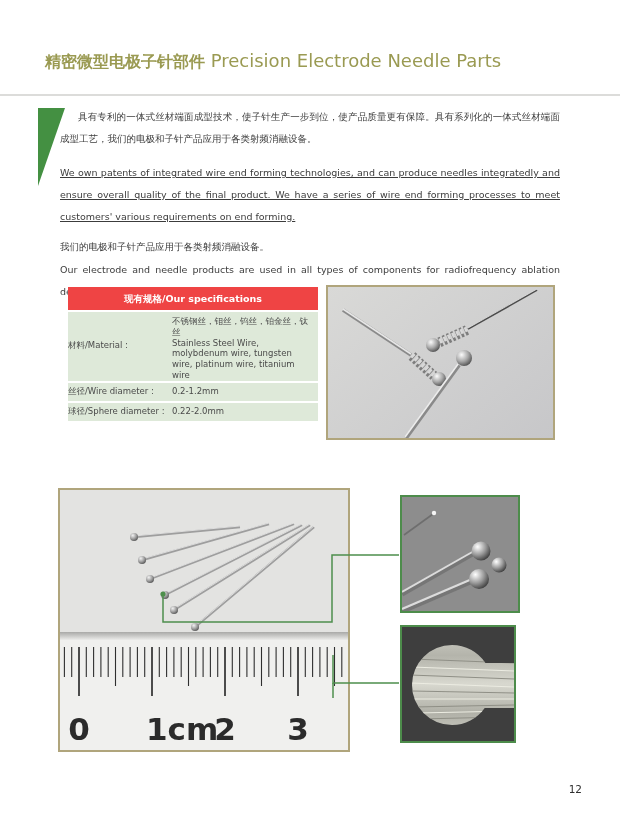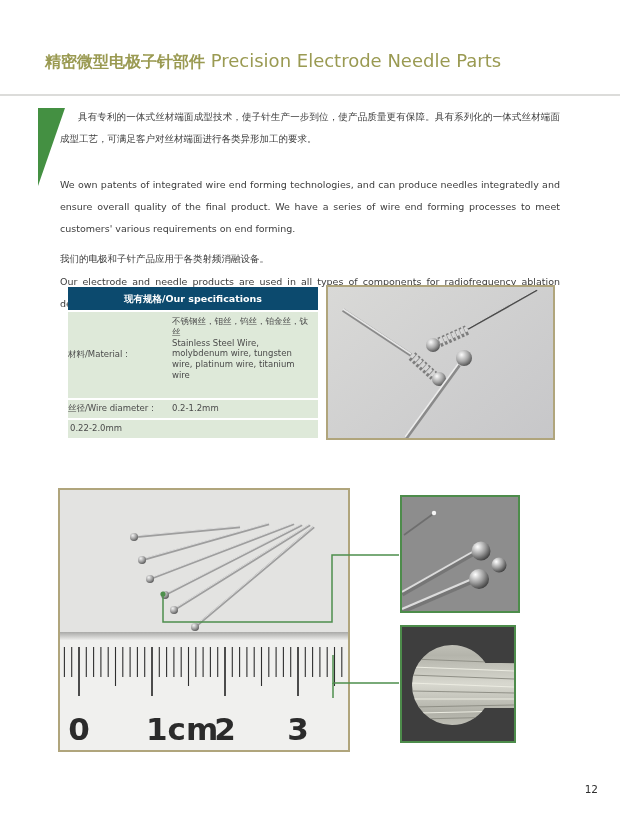--- a/index.html
+++ b/index.html
@@ -14,84 +14,85 @@
 
   
   .triangle{position:absolute;left:38px;top:108px;width:27px;height:78px;background:#449042;
             clip-path:polygon(0 0,100% 0,0 100%);}
 
   
   .intro{position:absolute;left:60px;top:106px;width:500px;font-size:9.5px;line-height:22px;
          text-align:justify;color:#3c3c3c;}
   .intro p{margin:0;}
   .intro .zh1{text-indent:18px;}
-  .intro .en1{margin-top:24px;}
+  .intro .en1{margin-top:12px;text-decoration:underline;}
   .intro .zh2{margin-top:8px;}
   .intro .en2{margin-top:1px;}
 
   
   .spec{position:absolute;left:68px;top:287px;width:250px;font-size:8.5px;}
-  .spec-header{height:23px;line-height:23px;text-align:center;background:#0c4a6e;color:#ffffff;
+  .spec-header{height:23px;line-height:23px;text-align:center;background:#ef4444;color:#ffffff;
                font-weight:bold;font-size:9.5px;}
   .spec-row{display:flex;background:#dee9d9;margin-top:2px;color:#4a4a4a;}
   .spec-label{width:102px;display:flex;align-items:center;box-sizing:border-box;}
-  .spec-value{flex:1;padding:4px 6px 17px 2px;line-height:10.8px;}
+  .spec-value{flex:1;padding:4px 6px 0 2px;line-height:10.8px;}
   .spec-row.short{height:18px;}
   .spec-row.short .spec-value{display:flex;align-items:center;padding:0 0 0 2px;}
 
   
   .photo{position:absolute;box-sizing:border-box;}
   .photo.tan{border:2px solid #b0a57c;}
   .photo.green{border:2px solid #4d8c4b;}
   .photo svg{display:block;}
 
   #photo-pins{left:326px;top:285px;width:229px;height:155px;
               background:linear-gradient(140deg,#d9d9d7,#c7c7c9);}
   #photo-ruler{left:58px;top:488px;width:292px;height:264px;background:#e3e3e1;}
   #photo-detail1{left:400px;top:495px;width:120px;height:118px;background:#8d8d8d;}
   #photo-detail2{left:400px;top:625px;width:116px;height:118px;background:#3e3e3e;}
 
   
   #callouts{position:absolute;left:0;top:480px;width:620px;height:320px;pointer-events:none;}
 
-  .page-number{position:absolute;right:22px;top:783px;font-size:10.5px;color:#2e2e2e;}
+  .page-number{position:absolute;right:38px;top:783px;font-size:10.5px;color:#2e2e2e;}
 </style>
 </head>
 <body>
 
 <div class="page">
 
   <div class="title">
     <span class="zh">精密微型电极子针部件</span><span class="en"> Precision Electrode Needle Parts</span>
   </div>
   <div class="title-rule"></div>
 
   <div class="triangle"></div>
 
   <div class="intro">
-    <p class="zh1">具有专利的一体式丝材端面成型技术，使子针生产一步到位，使产品质量更有保障。具有系列化的一体式丝材端面成型工艺，可满足客户对丝材端面进行各类异形加工的要求。</p>
+    <p class="zh1">具有专利的一体式丝材端面成型技术，使子针生产一步到位，使产品质量更有保障。具有系列化的一体式丝材端面成型工艺，我们的电极和子针产品应用于各类射频消融设备。</p>
     <p class="en1">We own patents of integrated wire end forming technologies, and can produce needles integratedly and ensure overall quality of the final product. We have a series of wire end forming processes to meet customers'  various requirements on end forming.</p>
     <p class="zh2">我们的电极和子针产品应用于各类射频消融设备。</p>
     <p class="en2">Our electrode and needle products are used in all types of components for radiofrequency ablation devices.</p>
   </div>
 
   <div class="spec">
     <div class="spec-header">现有规格/Our specifications</div>
     <div class="spec-row">
       <div class="spec-label">材料/Material :</div>
       <div class="spec-value">
         <span>不锈钢丝，钼丝，钨丝，铂金丝，钛丝</span><br>
         <span>Stainless Steel Wire, molybdenum wire, tungsten wire, platinum wire, titanium wire</span>
       </div>
     </div>
     <div class="spec-row short">
       <div class="spec-label">丝径/Wire diameter :</div>
       <div class="spec-value">0.2-1.2mm</div>
     </div>
     <div class="spec-row short">
+      <div class="spec-label">球径/Sphere diameter :</div>
       <div class="spec-value">0.22-2.0mm</div>
     </div>
   </div>
 
   <div id="photo-pins" class="photo tan">
     <svg width="225" height="151" viewBox="0 0 225 151">
       <defs>
         <radialGradient id="ballg" cx="35%" cy="30%" r="75%">
           <stop offset="0%" stop-color="#fbfbfb"></stop>
             <stop offset="55%" stop-color="#a8a8a8"></stop>

